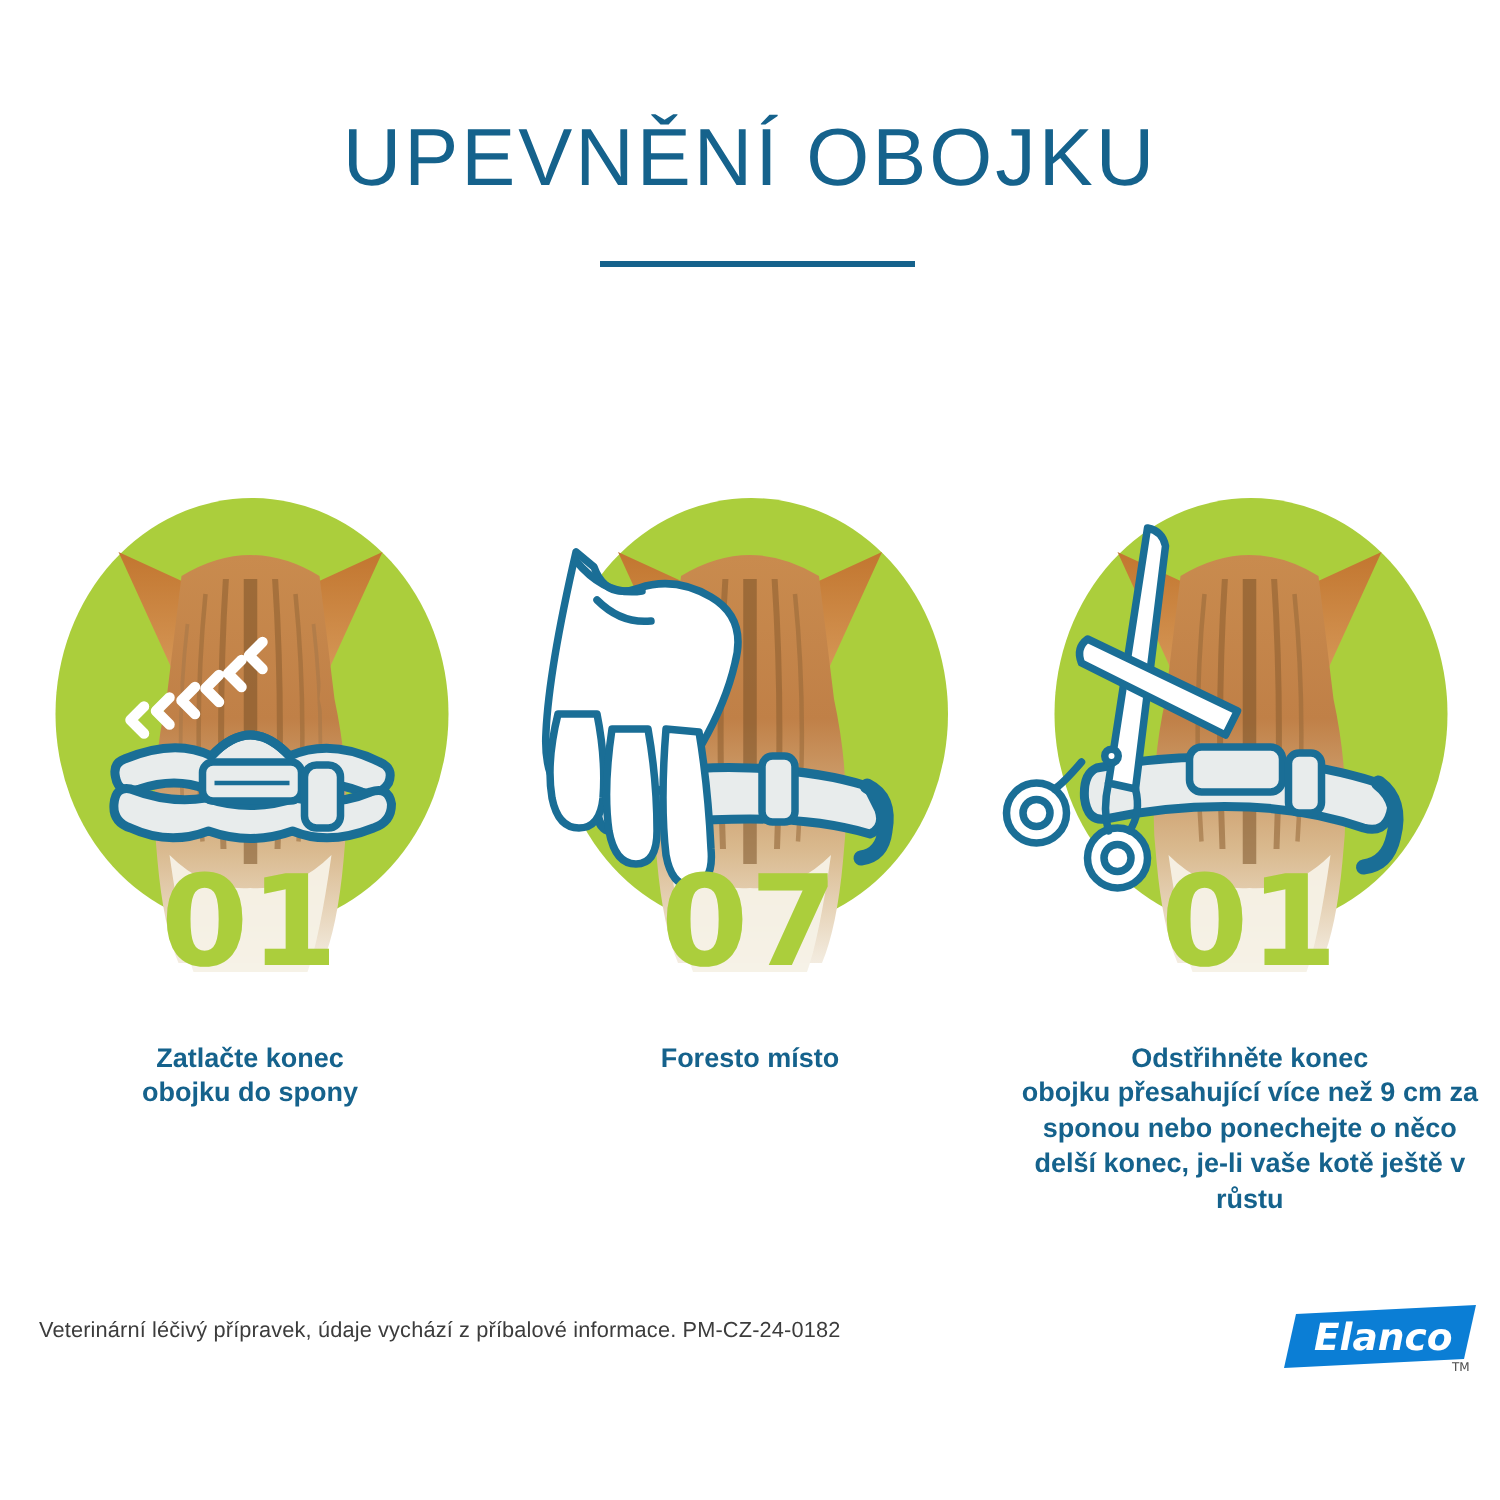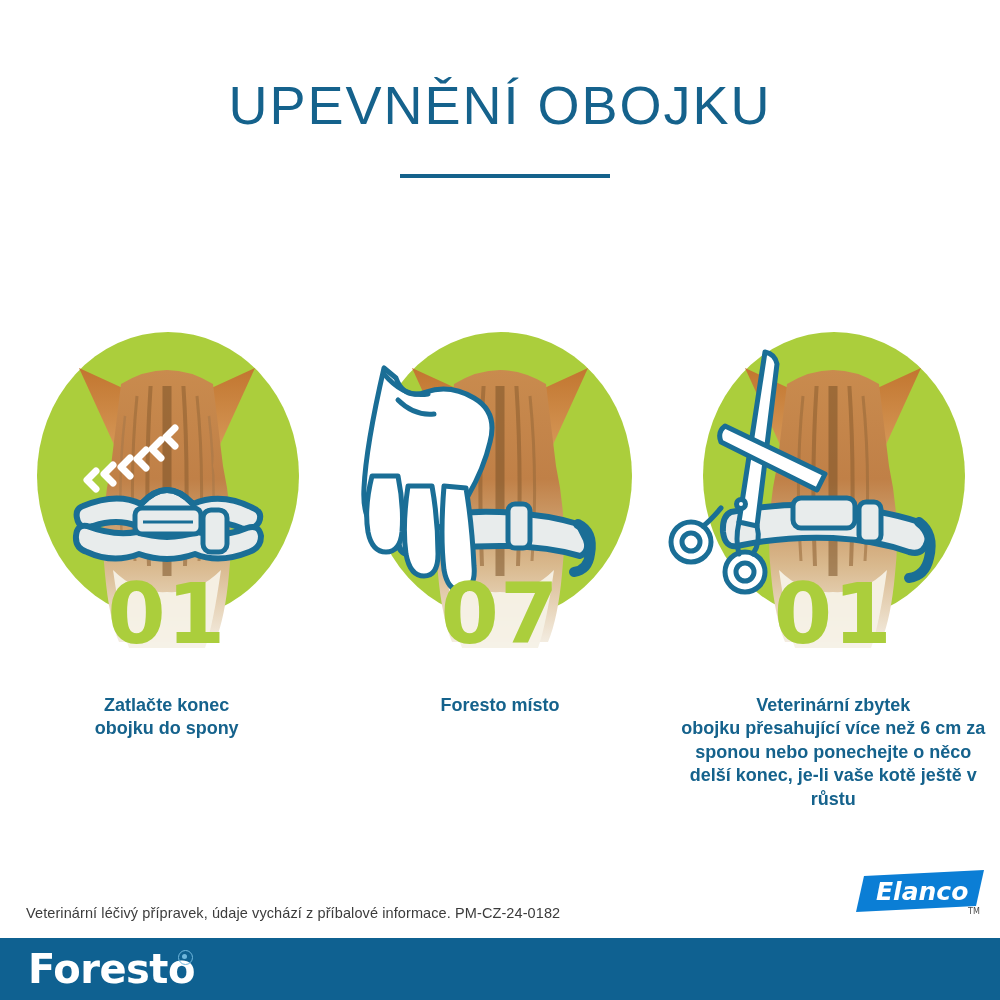--- a/index.html
+++ b/index.html
@@ -65,21 +65,21 @@
     text-align:center;
     color:#15628c;
     font-size:18px;
     line-height:1.30;
   }
   .caption .hl{font-weight:700;display:block;}
   .caption .rest{font-weight:700;display:block;}
 
   
   .disclaimer{
-    position:absolute;left:26px;top:905px;
+    position:absolute;left:26px;top:879px;
     font-size:14.5px;color:#3c3c3c;
     letter-spacing:.1px;
   }
   .elanco{
     position:absolute;right:16px;top:866px;
     width:128px;height:52px;
   }
   .bottombar{
     position:absolute;left:0;bottom:0;width:1000px;height:62px;
     background:#0f6191;
@@ -281,33 +281,29 @@
             <circle cx="8" cy="216" r="9" fill="none"></circle>
             <path d="M56,196 Q52,214 56,228" fill="none"></path>
             <path d="M74,200 Q78,216 70,228" fill="none"></path>
             <path d="M38,182 Q26,196 20,200" fill="none"></path>
             <circle cx="58" cy="178" r="4.5" fill="#ffffff"></circle>
           </g>
         </svg>
         <div class="step-num">01</div>
       </div>
       <div class="caption">
-        <span class="hl">Veterinární zbytek</span>
-        <span class="rest">obojku přesahující více než 6 cm za sponou nebo ponechejte o něco delší konec, je-li vaše kotě ještě v růstu</span>
+        <span class="hl">Odstřihněte konec</span>
+        <span class="rest">obojku přesahující více než 9 cm za sponou nebo ponechejte o něco delší konec, je-li vaše kotě ještě v růstu</span>
       </div>
     </div>
 
   </div>
 
   <div class="disclaimer">Veterinární léčivý přípravek, údaje vychází z příbalové informace. PM-CZ-24-0182</div>
 
   <svg class="elanco" viewBox="0 0 128 52">
     <polygon points="8,10 128,4 120,40 0,46" fill="#0b7ed5"></polygon>
     <text x="20" y="34" font-family="DejaVu Sans, sans-serif" font-size="25" font-style="italic" font-weight="700" fill="#ffffff">Elanco</text>
     <text x="112" y="48" font-family="DejaVu Sans, sans-serif" font-size="8" fill="#4a4a4a">TM</text>
   </svg>
 
-  <div class="bottombar">
-    <div class="foresto">Foresto</div>
-    <div class="foresto-r"></div>
-  </div>
 
 </div>
 
 </body></html>

